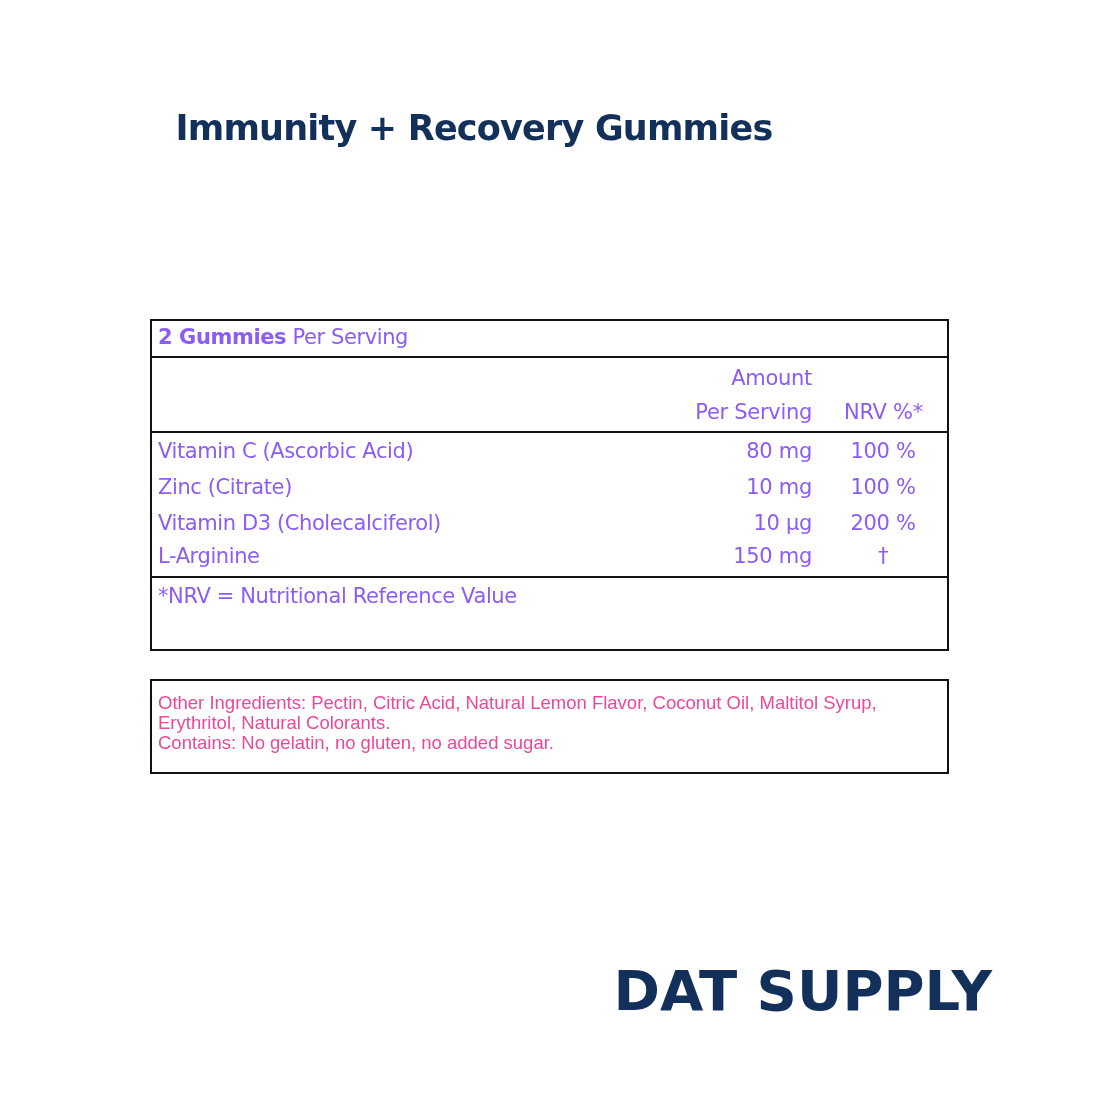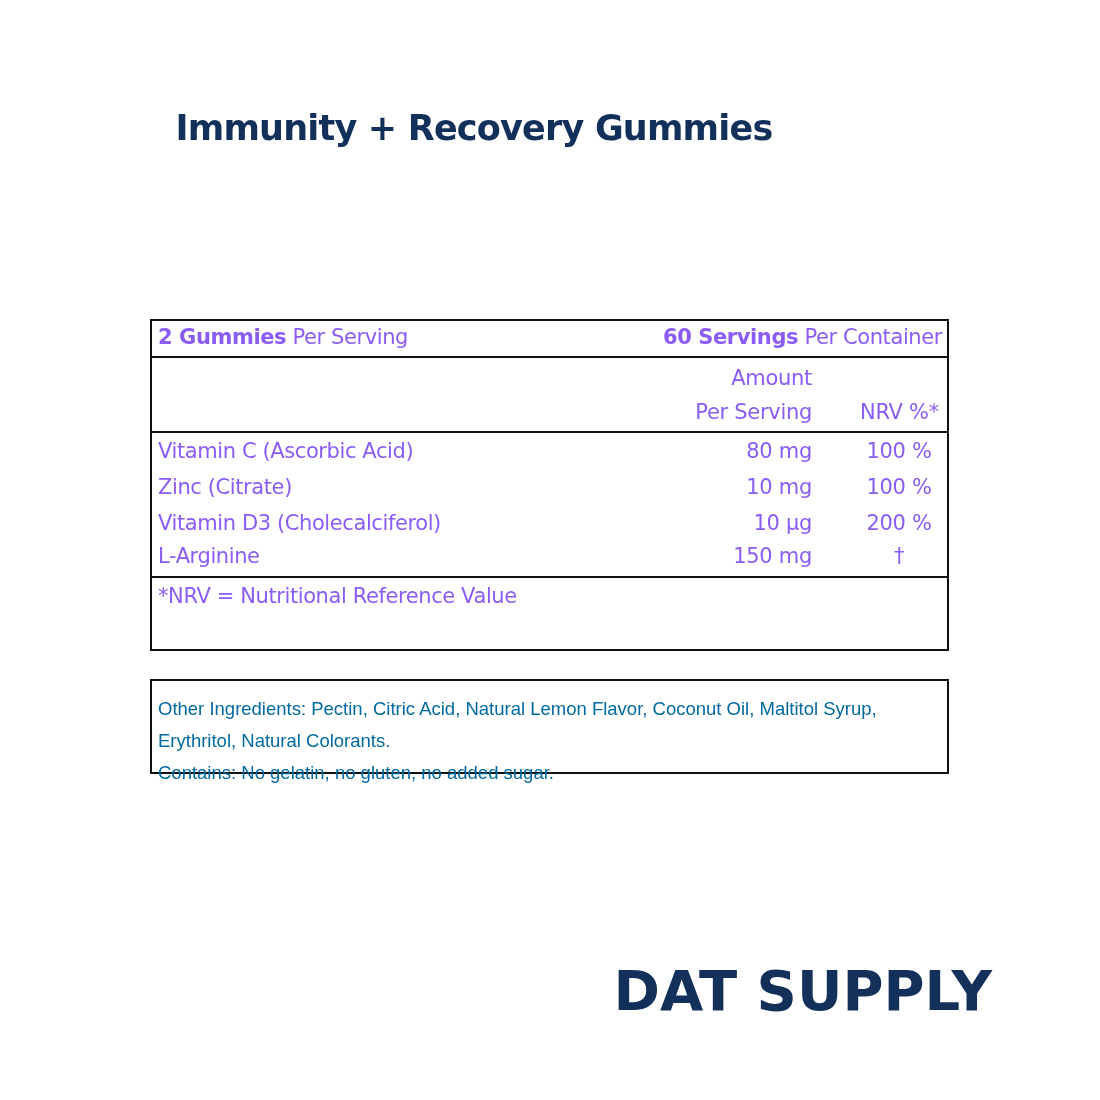--- a/index.html
+++ b/index.html
@@ -12,45 +12,42 @@
       position: absolute; left: 150px; top: 319px; width: 795px; height: 328px;
       border: 2px solid #111; box-sizing: content-box;
       font-family: "DejaVu Sans", sans-serif; font-size: 21px; color: #8b5cf6;
     }
     .row { position: absolute; left: 0; width: 100%; }
     .hline { position: absolute; left: 0; width: 100%; height: 2px; background: #111; }
     .serving-left { position: absolute; left: 6px; top: 4px; white-space: nowrap; letter-spacing: -0.4px; }
     .serving-right { position: absolute; right: 5px; top: 4px; white-space: nowrap; letter-spacing: -0.4px; }
     b { font-weight: bold; }
     .col-amt { position: absolute; right: 135px; white-space: nowrap; letter-spacing: -0.3px; }
-    .col-nrv { position: absolute; left: 708px; width: 78px; text-align: center; white-space: nowrap; letter-spacing: -0.3px; }
+    .col-nrv { position: absolute; left: 692px; width: 78px; text-align: center; white-space: nowrap; letter-spacing: -0.3px; }
     .col-name { position: absolute; left: 6px; white-space: nowrap; letter-spacing: -0.4px; }
     .foot { position: absolute; left: 6px; white-space: nowrap; letter-spacing: -0.4px; }
     .ingredients {
       position: absolute; left: 150px; top: 679px; width: 795px; height: 91px;
       border: 2px solid #111; box-sizing: content-box;
-      font-family: "Liberation Sans", sans-serif; font-size: 18.5px; line-height: 32px; color: #0369a1;
+      font-family: "Liberation Sans", sans-serif; font-size: 18.5px; line-height: 20px; color: #ec4899;
     }
     .ingredients .txt { position: absolute; left: 6px; top: 12px; width: 785px; }
     .brand {
       position: absolute; left: 0; top: 958px; width: 992px; text-align: right;
       font-family: "DejaVu Sans", sans-serif; font-weight: bold; font-size: 56px; color: #12305a; letter-spacing: 0px;
     }
   </style>
 </head>
 <body>
 
 <div class="title">Immunity + Recovery Gummies</div>
 
 <div class="facts">
   <div class="serving-left">
     <b>2 Gummies</b><span> Per Serving</span>
-  </div>
-  <div class="serving-right">
-    <b>60 Servings</b><span> Per Container</span>
   </div>
   <div class="hline" style="top:35px;"></div>
 
   <div class="col-amt" style="top:45px;">Amount</div>
   <div class="col-amt" style="top:79px;">Per Serving</div>
   <div class="col-nrv" style="top:79px;">NRV %*</div>
   <div class="hline" style="top:110px;"></div>
 
   <div class="row">
     <div class="col-name" style="top:118px;">Vitamin C (Ascorbic Acid)</div>

